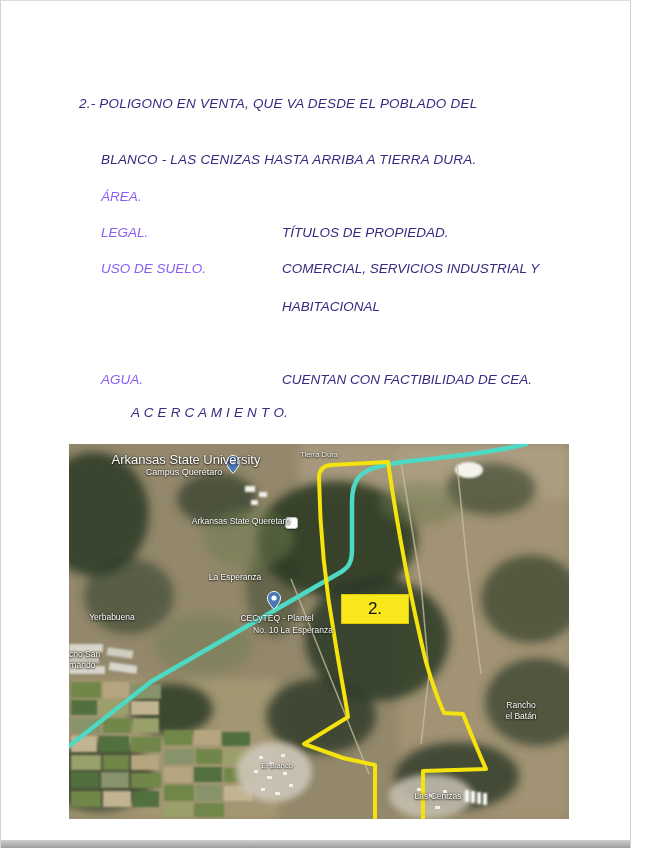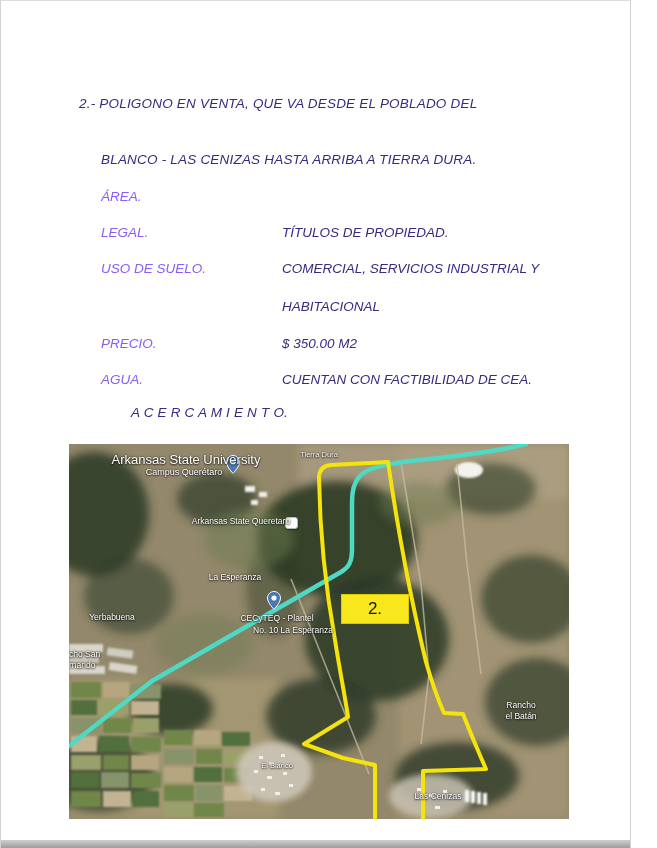--- a/index.html
+++ b/index.html
@@ -45,24 +45,20 @@
     <span class="spec-label">LEGAL.</span>
     <span class="spec-value">TÍTULOS DE PROPIEDAD.</span>
   </div>
   <div class="spec-row" style="top:298px">
     <span class="spec-label"></span>
     <span class="spec-value">HABITACIONAL</span>
   </div>
   <div class="spec-row" style="top:260px">
     <span class="spec-label">USO DE SUELO.</span>
     <span class="spec-value">COMERCIAL, SERVICIOS INDUSTRIAL Y</span>
-  </div>
-  <div class="spec-row" style="top:335px">
-    <span class="spec-label">PRECIO.</span>
-    <span class="spec-value">$ 350.00 M2</span>
   </div>
   <div class="spec-row" style="top:371px">
     <span class="spec-label">AGUA.</span>
     <span class="spec-value">CUENTAN CON FACTIBILIDAD DE CEA.</span>
   </div>
 
   <div class="doc-text closeup">A C E R C A M I E N T O.</div>
 
   <div class="map">
     <svg width="500" height="375" viewBox="0 0 500 375">

